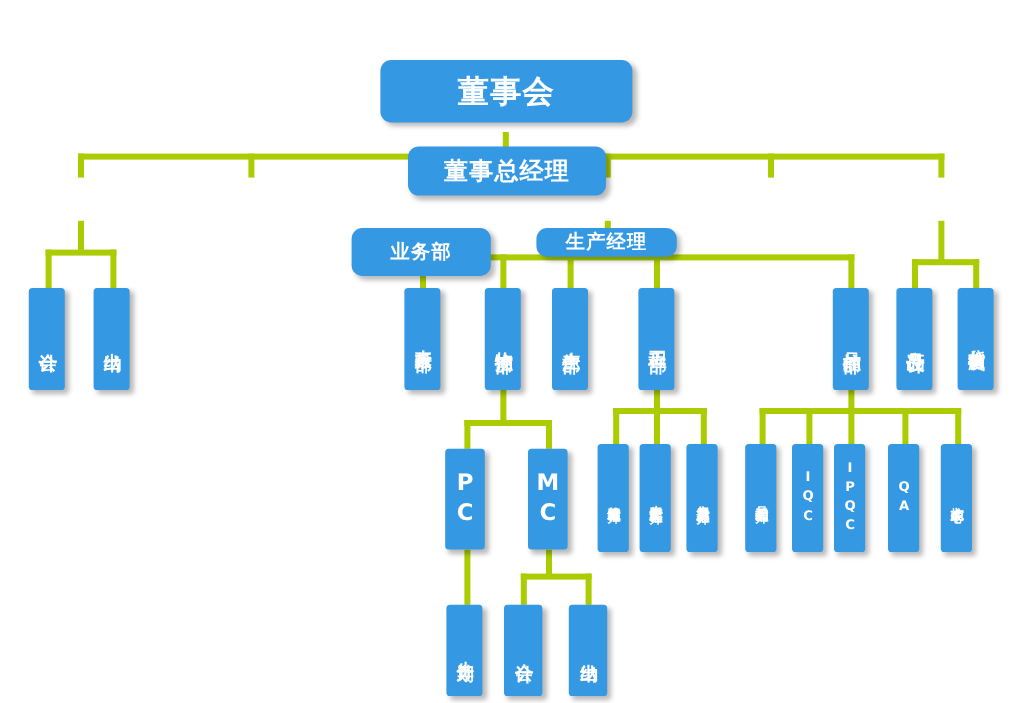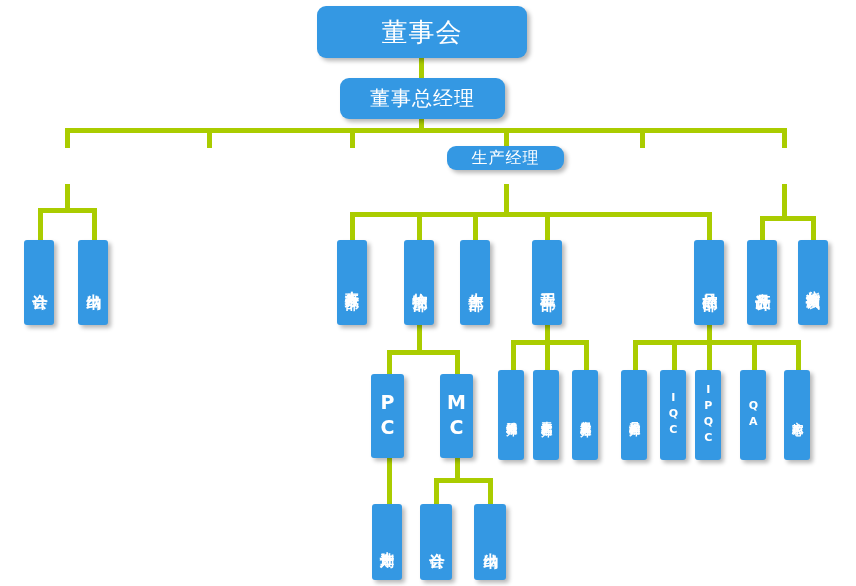--- a/index.html
+++ b/index.html
@@ -24,23 +24,24 @@
     box-sizing: border-box;
     display: flex;
     align-items: center;
     justify-content: center;
     text-align: center;
     box-shadow: 3px 3px 4px rgba(0,0,0,0.28);
     z-index: 3;
   }
   .node-h {
     border-radius: 9px;
-    font-weight: normal;
+    font-weight: bold;
     letter-spacing: 1px;
     padding: 0 4px;
+    margin-top: 44px;
   }
   .node-v {
     border-radius: 3px;
     writing-mode: vertical-rl;
     text-orientation: upright;
     font-weight: bold;
     line-height: 1.06;
     padding: 4px 0;
     letter-spacing: 1px;
   }
@@ -119,20 +120,21 @@
 
   <div class="conn" style="left:455px; top:458px; width:5px; height:24px;"></div>
   <div class="conn" style="left:434px; top:478px; width:59px; height:5px;"></div>
   <div class="conn" style="left:434px; top:478px; width:5px; height:26px;"></div>
   <div class="conn" style="left:488px; top:478px; width:5px; height:26px;"></div>
 
   <div class="node node-h lvl-board" style="left:317px; top:6px; width:210px; height:52px;">董事会</div>
 
   <div class="node node-h lvl-gm" style="left:340px; top:78px; width:165px; height:41px;">董事总经理</div>
 
+  <div class="node node-h lvl-dept" style="left:293px; top:146px; width:116px; height:40px;">业务部</div>
   <div class="node node-h lvl-dept" style="left:447px; top:146px; width:117px; height:24px;">生产经理</div>
 
   <div class="node node-v lvl-sub" style="left:24px; top:240px; width:30px; height:85px;">会计</div>
   <div class="node node-v lvl-sub" style="left:78px; top:240px; width:30px; height:85px;">出纳</div>
 
   <div class="node node-v lvl-sub2" style="left:337px; top:240px; width:30px; height:85px;">人事行政部</div>
   <div class="node node-v lvl-sub" style="left:404px; top:240px; width:30px; height:85px;">物控部</div>
   <div class="node node-v lvl-sub" style="left:460px; top:240px; width:30px; height:85px;">生产部</div>
   <div class="node node-v lvl-sub" style="left:532px; top:240px; width:30px; height:85px;">工程部</div>
   <div class="node node-v lvl-sub" style="left:694px; top:240px; width:30px; height:85px;">品控部</div>

